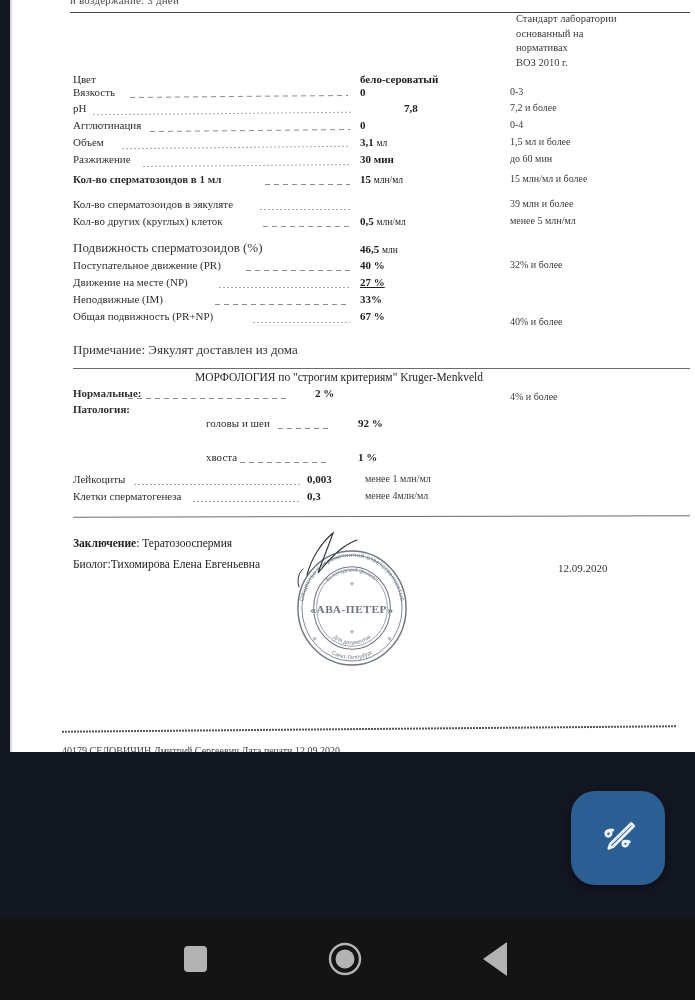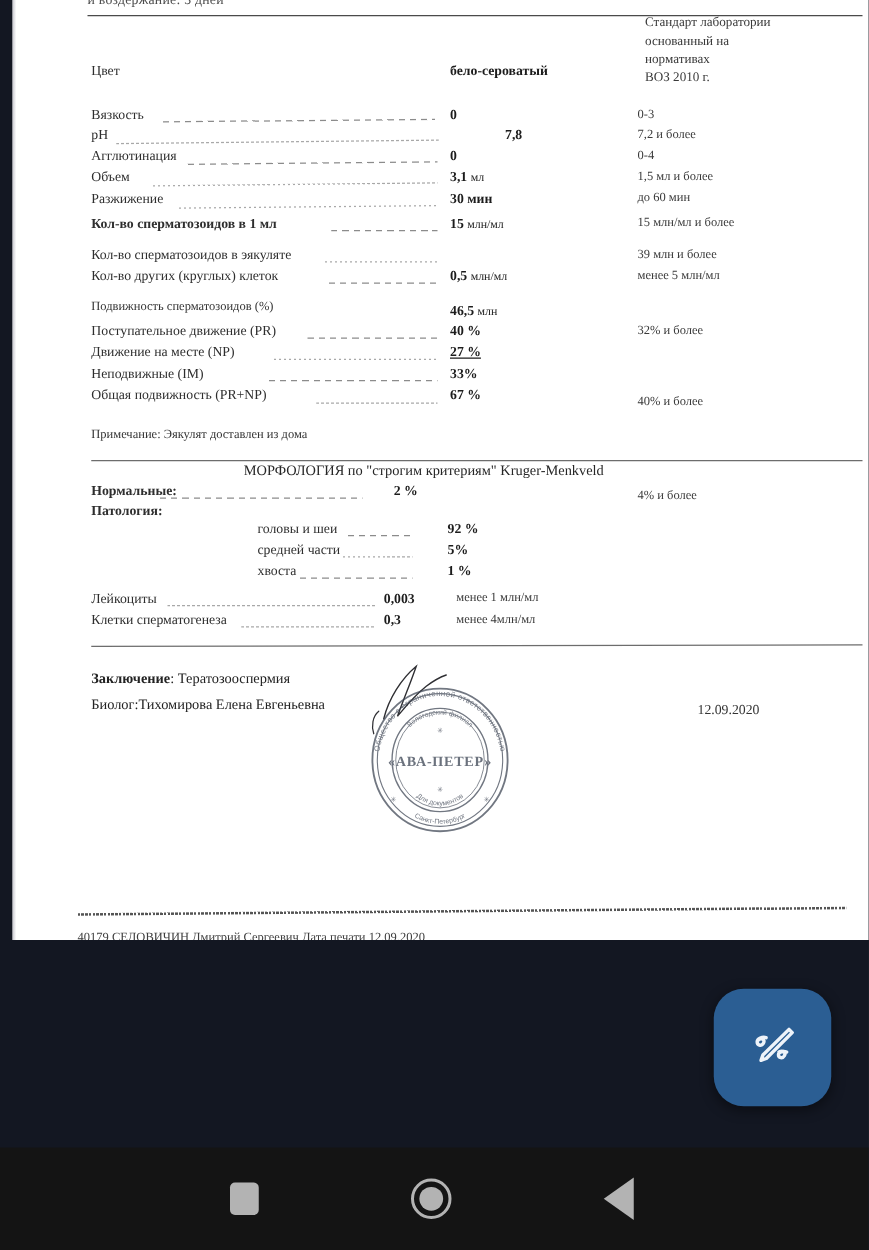--- a/index.html
+++ b/index.html
@@ -103,21 +103,21 @@
       #777 0px, #777 5px, transparent 5px, transparent 9px);
     opacity: .85;
   }
   .leader.fine {
     background: repeating-linear-gradient(to right,
       #999 0px, #999 2px, transparent 2px, transparent 4px);
   }
 
   .section-note {
     position: absolute;
-    font-size: 10px;
+    font-size: 13px;
     color: #343434;
     white-space: nowrap;
   }
 
   .morph-title {
     position: absolute;
     font-size: 11.5px;
     color: #262626;
     white-space: nowrap;
   }
@@ -249,21 +249,21 @@
       <div class="top-clip">и воздержание: 3 дней</div>
       <div class="rule thick" style="left:60px; top:12px; width:620px;"></div>
 
       <div class="std-head">
         <div>Стандарт лаборатории</div>
         <div>основанный на</div>
         <div>нормативах</div>
         <div> ВОЗ 2010 г.</div>
       </div>
 
-      <div class="row" style="top:50px;">
+      <div class="row" style="top:72px;">
         <span class="lbl" style="left:63px;">Цвет</span>
         <span class="val" style="left:350px;">бело-сероватый</span>
         <span class="std" style="left:500px;"></span>
       </div>
 
       <div class="row" style="top:85px;">
         <span class="lbl" style="left:63px;">Вязкость</span>
         <span class="leader" style="left:120px; top:11px; width:218px; transform:rotate(-0.5deg);"></span>
         <span class="val" style="left:350px;">0</span>
         <span class="std" style="left:500px;">0-3</span>
@@ -355,25 +355,20 @@
         <span class="std" style="left:500px; top:4px;">4% и более</span>
       </div>
       <div class="row" style="top:402px;">
         <span class="lbl b" style="left:63px;">Патология:</span>
       </div>
 
       <div class="row" style="top:416px;">
         <span class="lbl" style="left:196px;">головы  и шеи</span>
         <span class="leader" style="left:268px; top:12px; width:52px;"></span>
         <span class="val" style="left:348px;">92 %</span>
-      </div>
-      <div class="row" style="top:433px;">
-        <span class="lbl" style="left:196px;">средней части</span>
-        <span class="leader fine" style="left:264px; top:12px; width:56px;"></span>
-        <span class="val" style="left:348px;">5%</span>
       </div>
       <div class="row" style="top:450px;">
         <span class="lbl" style="left:196px;">хвоста</span>
         <span class="leader" style="left:230px; top:12px; width:90px;"></span>
         <span class="val" style="left:348px;">1 %</span>
       </div>
 
       <div class="row" style="top:472px;">
         <span class="lbl" style="left:63px;">Лейкоциты</span>
         <span class="leader fine" style="left:124px; top:12px; width:166px;"></span>

